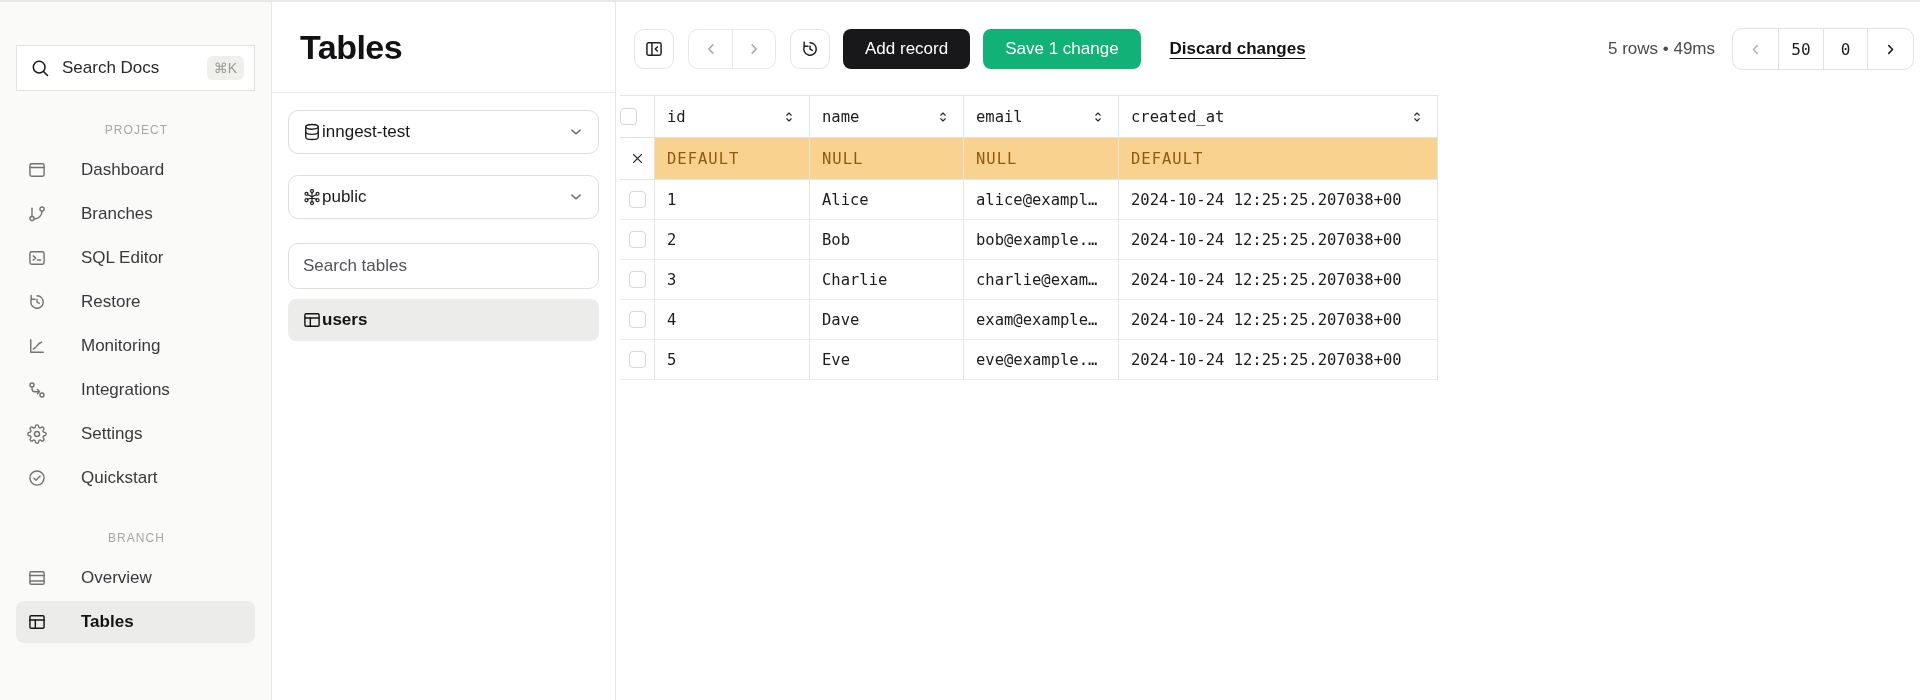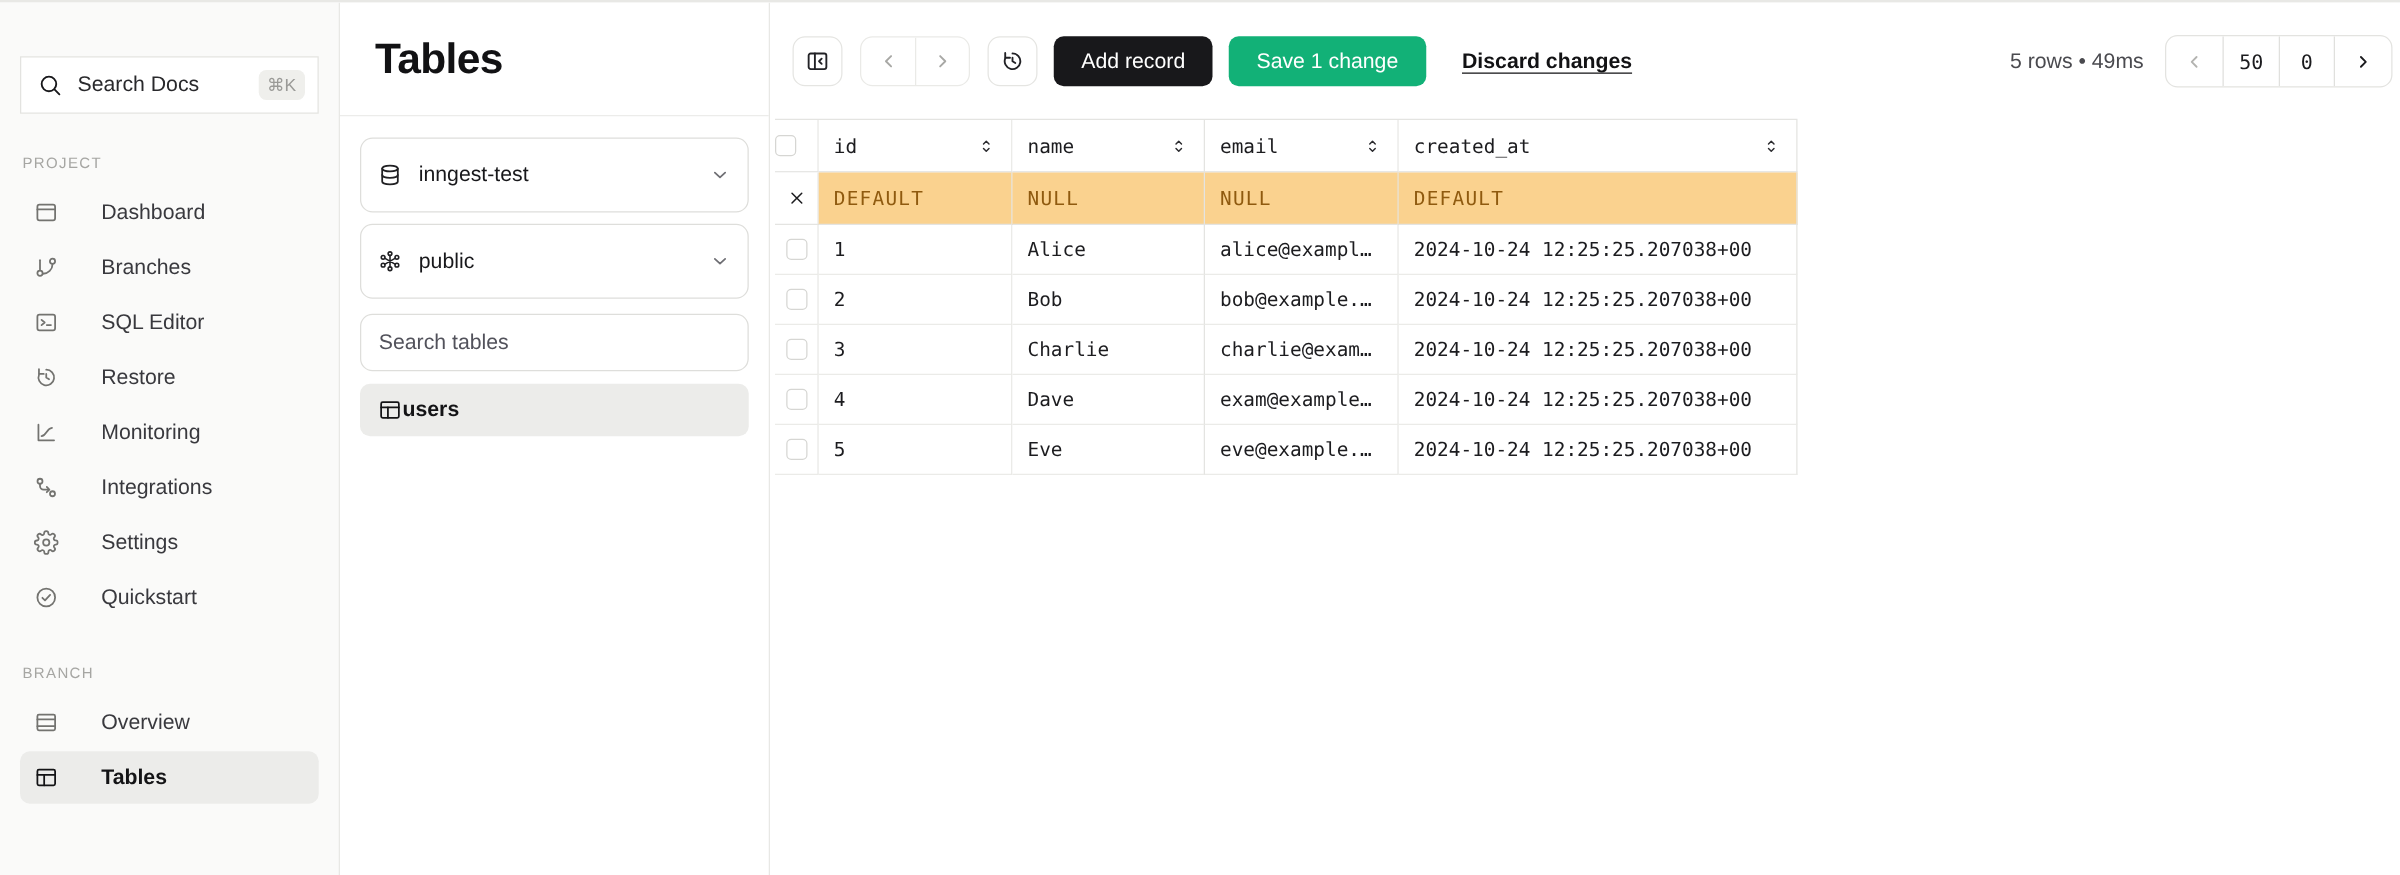--- a/index.html
+++ b/index.html
@@ -26,43 +26,43 @@
     background:#fff; border:1px solid #e3e3e0; border-radius:0;
     height:46px; padding:0 10px 0 13px; cursor:pointer;
   }
   .search-box .sb-label { font-size:17px; color:#29292c; font-weight:500; }
   .kbd {
     margin-left:auto; background:#efefec; border-radius:6px;
     padding:4px 7px; font-size:14px; color:#9a9a97;
   }
   .nav-section-title {
     font-size:12px; color:#a6a6a3; letter-spacing:.09em;
-    margin:32px 0 12px 2px; font-weight:500;
+    margin:32px 0 12px 2px; font-weight:500;text-align:center;
   }
   .nav-item {
     display:flex; align-items:center; gap:34px;
     height:42px; margin:2px 0; padding:0 11px; border-radius:8px;
     font-size:17px; color:#39393e; cursor:pointer;
   }
   .nav-item .icon { color:#737370; }
   .nav-item.active { background:#ececea; font-weight:700; color:#141416; }
   .nav-item.active .icon { color:#141416; }
 
   
   .panel { width:344px; min-width:344px; border-right:1px solid #e8e8e5; background:#fff; }
   .panel-title {
     font-size:34px; font-weight:700; letter-spacing:-.5px;
     margin:26px 0 0 28px; color:#121214;
   }
   .panel-divider { height:1px; background:#ececea; margin-top:25px; }
   .panel-controls { padding:17px 16px 0; }
   .select {
-    display:flex; align-items:center; gap:13px;
-    height:60px; border:1px solid #dededb; border-radius:10px;
-    background:#fff; padding:0 13px; margin-bottom:9px;
+    display:flex; align-items:center; 
+    height:44px; border:1px solid #dededb; border-radius:10px;
+    background:#fff; padding:0 13px; margin-bottom:21px;
     font-size:17px; font-weight:500; color:#18181b; cursor:pointer;
   }
   .select .icon { color:#202023; }
   .select .chev { margin-left:auto; color:#6f6f74; }
   .search-tables {
     width:100%; height:46px; border:1px solid #dededb; border-radius:10px;
     padding:0 14px; font-size:17px; font-family:inherit; color:#18181b;
     margin:3px 0 10px; outline:none; background:#fff;
   }
   .search-tables::placeholder { color:#52525b; opacity:1; }

